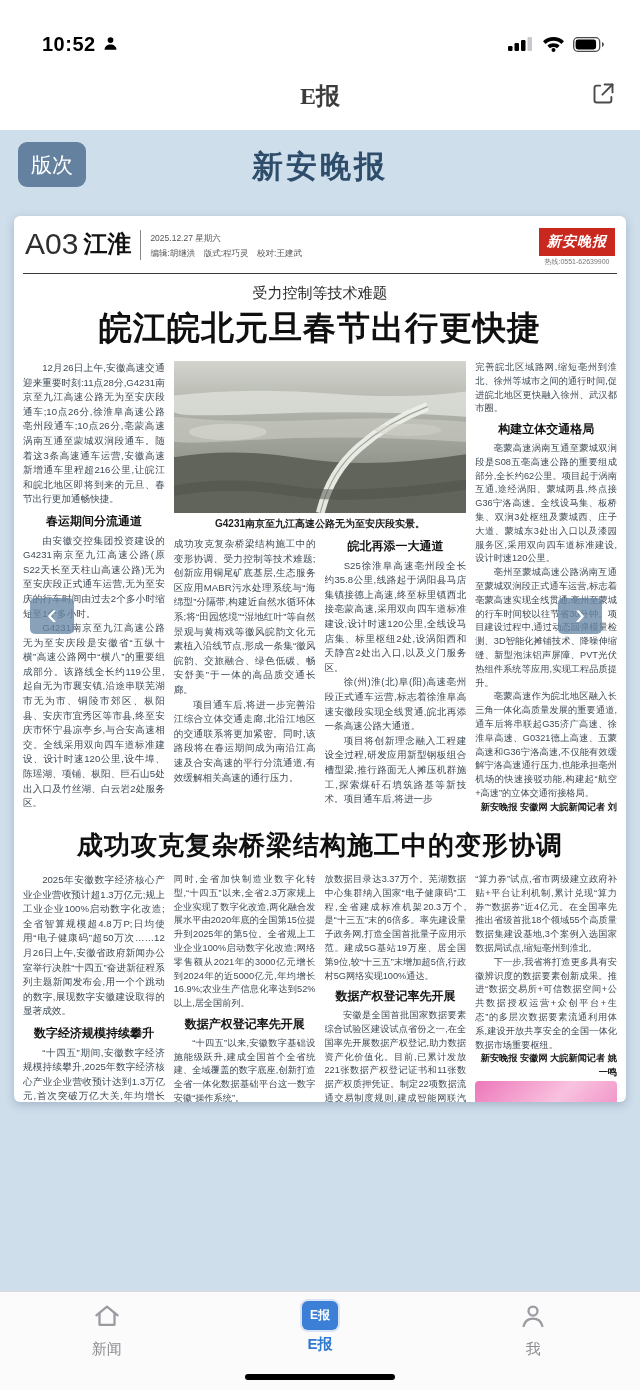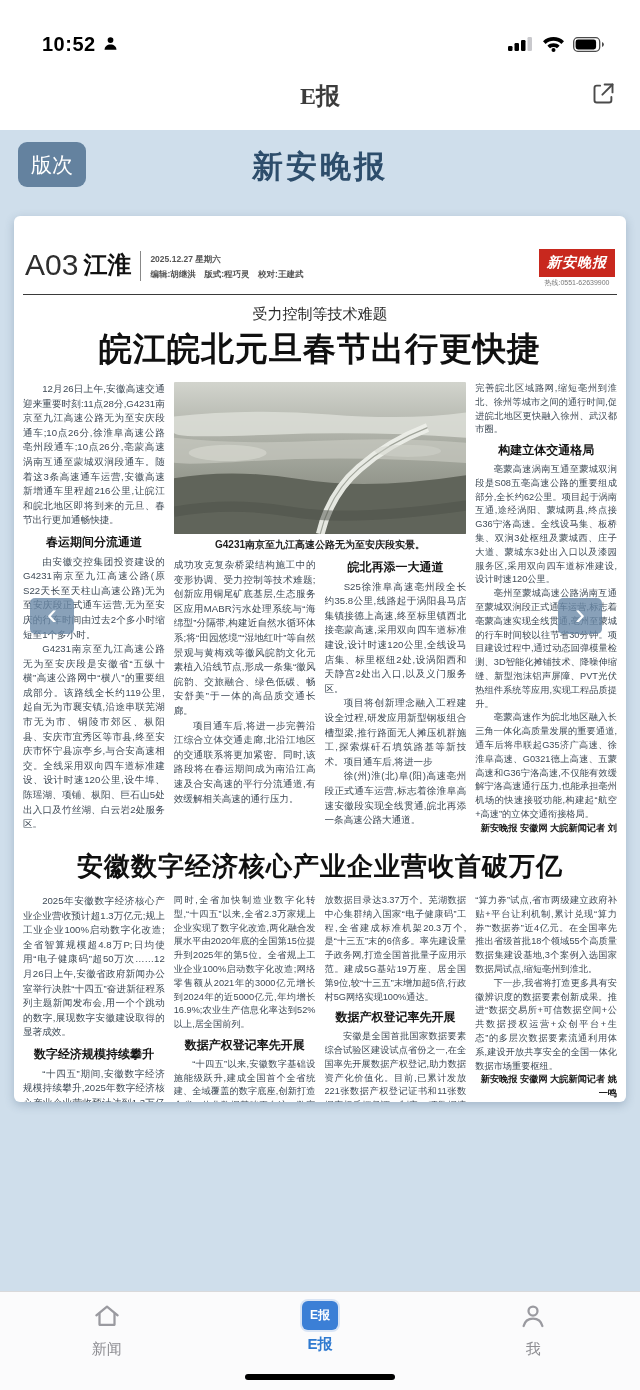--- a/index.html
+++ b/index.html
@@ -20,25 +20,25 @@
   
   .band{position:absolute;top:130px;left:0;right:0;bottom:98px;background:#cfdeeb;}
   .banci-btn{position:absolute;left:18px;top:12px;width:68px;height:45px;background:#64829f;border-radius:9px;
     color:#fff;font-size:21px;display:flex;align-items:center;justify-content:center;cursor:pointer;}
   .paper-title{text-align:center;padding-top:16px;font-size:31px;font-weight:bold;color:#2d4d6b;letter-spacing:3px;}
 
   
   .card{position:absolute;left:14px;top:86px;width:612px;height:886px;background:#fff;border-radius:6px;
     box-shadow:0 3px 10px rgba(50,80,110,.28);padding:10px 9px;box-sizing:border-box;overflow:hidden;}
 
-  .np-header{display:flex;align-items:flex-start;border-bottom:1.5px solid #3a3a3a;padding:2px 2px 6px;margin-top:21px;}
+  .np-header{display:flex;align-items:flex-start;border-bottom:1.5px solid #3a3a3a;padding:2px 2px 6px;}
   .np-pagenum{font-size:30px;color:#2e2e2e;line-height:32px;}
   .np-section{font-size:24px;font-weight:bold;color:#111;font-family:"Liberation Serif","DejaVu Serif",serif;margin-left:5px;line-height:32px;}
   .np-div{width:1px;background:#888;height:30px;margin:2px 9px 0;}
-  .np-meta{font-size:8.5px;color:#555;line-height:1.75;padding-top:3px;font-weight:bold;}
+  .np-meta{font-size:8.5px;color:#555;line-height:1.75;padding-top:3px;}
   .np-logo-wrap{margin-left:auto;text-align:center;}
   .np-logo{width:76px;height:28px;background:#c8281e;color:#fff;display:flex;align-items:center;justify-content:center;
     font-size:14px;font-weight:bold;font-style:italic;font-family:"Liberation Serif","DejaVu Serif",serif;letter-spacing:1px;}
   .np-hotline{font-size:7px;color:#777;margin-top:1px;}
 
   .kicker{text-align:center;font-size:15px;color:#2b2b2b;margin-top:10px;}
   .headline1{text-align:center;font-size:33px;font-weight:900;color:#101010;letter-spacing:1px;margin:3px 0 10px;}
 
   
   .a1{display:grid;grid-template-columns:repeat(4,1fr);grid-template-rows:176px 1fr;column-gap:9px;height:452px;}
@@ -188,35 +188,35 @@
         </div>
 
         <div class="a1-c2 nt">
           <p class="cont">成功攻克复杂桥梁结构施工中的变形协调、受力控制等技术难题;创新应用铜尾矿底基层,生态服务区应用MABR污水处理系统与“海绵型”分隔带,构建近自然水循环体系;将“田园悠境”“湿地红叶”等自然景观与黄梅戏等徽风皖韵文化元素植入沿线节点,形成一条集“徽风皖韵、交旅融合、绿色低碳、畅安舒美”于一体的高品质交通长廊。</p>
           <p>项目通车后,将进一步完善沿江综合立体交通走廊,北沿江地区的交通联系将更加紧密。同时,该路段将在春运期间成为南沿江高速及合安高速的平行分流通道,有效缓解相关高速的通行压力。</p>
         </div>
 
         <div class="a1-c3 nt">
           <div class="sub" style="margin-top:2px;">皖北再添一大通道</div>
           <p>S25徐淮阜高速亳州段全长约35.8公里,线路起于涡阳县马店集镇接德上高速,终至标里镇西北接亳蒙高速,采用双向四车道标准建设,设计时速120公里,全线设马店集、标里枢纽2处,设涡阳西和天静宫2处出入口,以及义门服务区。</p>
+          <p>徐(州)淮(北)阜(阳)高速亳州段正式通车运营,标志着徐淮阜高速安徽段实现全线贯通,皖北再添一条高速公路大通道。</p>
           <p>项目将创新理念融入工程建设全过程,研发应用新型钢板组合槽型梁,推行路面无人摊压机群施工,探索煤矸石填筑路基等新技术。项目通车后,将进一步</p>
-          <p>徐(州)淮(北)阜(阳)高速亳州段正式通车运营,标志着徐淮阜高速安徽段实现全线贯通,皖北再添一条高速公路大通道。</p>
         </div>
 
         <div class="a1-c4 nt tight">
           <p class="cont">完善皖北区域路网,缩短亳州到淮北、徐州等城市之间的通行时间,促进皖北地区更快融入徐州、武汉都市圈。</p>
           <div class="sub">构建立体交通格局</div>
           <p>亳蒙高速涡南互通至蒙城双涧段是S08五亳高速公路的重要组成部分,全长约62公里。项目起于涡南互通,途经涡阳、蒙城两县,终点接G36宁洛高速。全线设马集、板桥集、双涧3处枢纽及蒙城西、庄子大道、蒙城东3处出入口以及漆园服务区,采用双向四车道标准建设,设计时速120公里。</p>
           <p>亳州至蒙城高速公路涡南互通至蒙城双涧段正式通车运营,标志着亳蒙高速实现全线贯通,亳州至蒙城的行车时间较以往节省30分钟。项目建设过程中,通过动态回弹模量检测、3D智能化摊铺技术、降噪伸缩缝、新型泡沫铝声屏障、PVT光伏热组件系统等应用,实现工程品质提升。</p>
           <p>亳蒙高速作为皖北地区融入长三角一体化高质量发展的重要通道,通车后将串联起G35济广高速、徐淮阜高速、G0321德上高速、五蒙高速和G36宁洛高速,不仅能有效缓解宁洛高速通行压力,也能承担亳州机场的快速接驳功能,构建起“航空+高速”的立体交通衔接格局。</p>
           <div class="byline">新安晚报 安徽网 大皖新闻记者 刘旸 李勇</div>
         </div>
       </div>
 
-      <div class="headline2">安徽数字经济核心产业企业营收首破万亿</div>
+      <div class="headline2">成功攻克复杂桥梁结构施工中的变形协调</div>
 
       <div class="a2">
         <div class="nt">
           <p>2025年安徽数字经济核心产业企业营收预计超1.3万亿元;规上工业企业100%启动数字化改造;全省智算规模超4.8万P;日均使用“电子健康码”超50万次……12月26日上午,安徽省政府新闻办公室举行决胜“十四五”奋进新征程系列主题新闻发布会,用一个个跳动的数字,展现数字安徽建设取得的显著成效。</p>
           <div class="sub">数字经济规模持续攀升</div>
           <p>“十四五”期间,安徽数字经济规模持续攀升,2025年数字经济核心产业企业营收预计达到1.3万亿元,首次突破万亿大关,年均增长12%。数字经济核心产业企业营收占规上企业收入比重跻身全国前10位,集成电路、新型显示器件、人工智能等产业集群入选国家战略性新兴产业集群。</p>
         </div>
         <div class="nt tight">
           <p class="cont">同时,全省加快制造业数字化转型,“十四五”以来,全省2.3万家规上企业实现了数字化改造,两化融合发展水平由2020年底的全国第15位提升到2025年的第5位。全省规上工业企业100%启动数字化改造;网络零售额从2021年的3000亿元增长到2024年的近5000亿元,年均增长16.9%;农业生产信息化率达到52%以上,居全国前列。</p>
           <div class="sub">数据产权登记率先开展</div>

